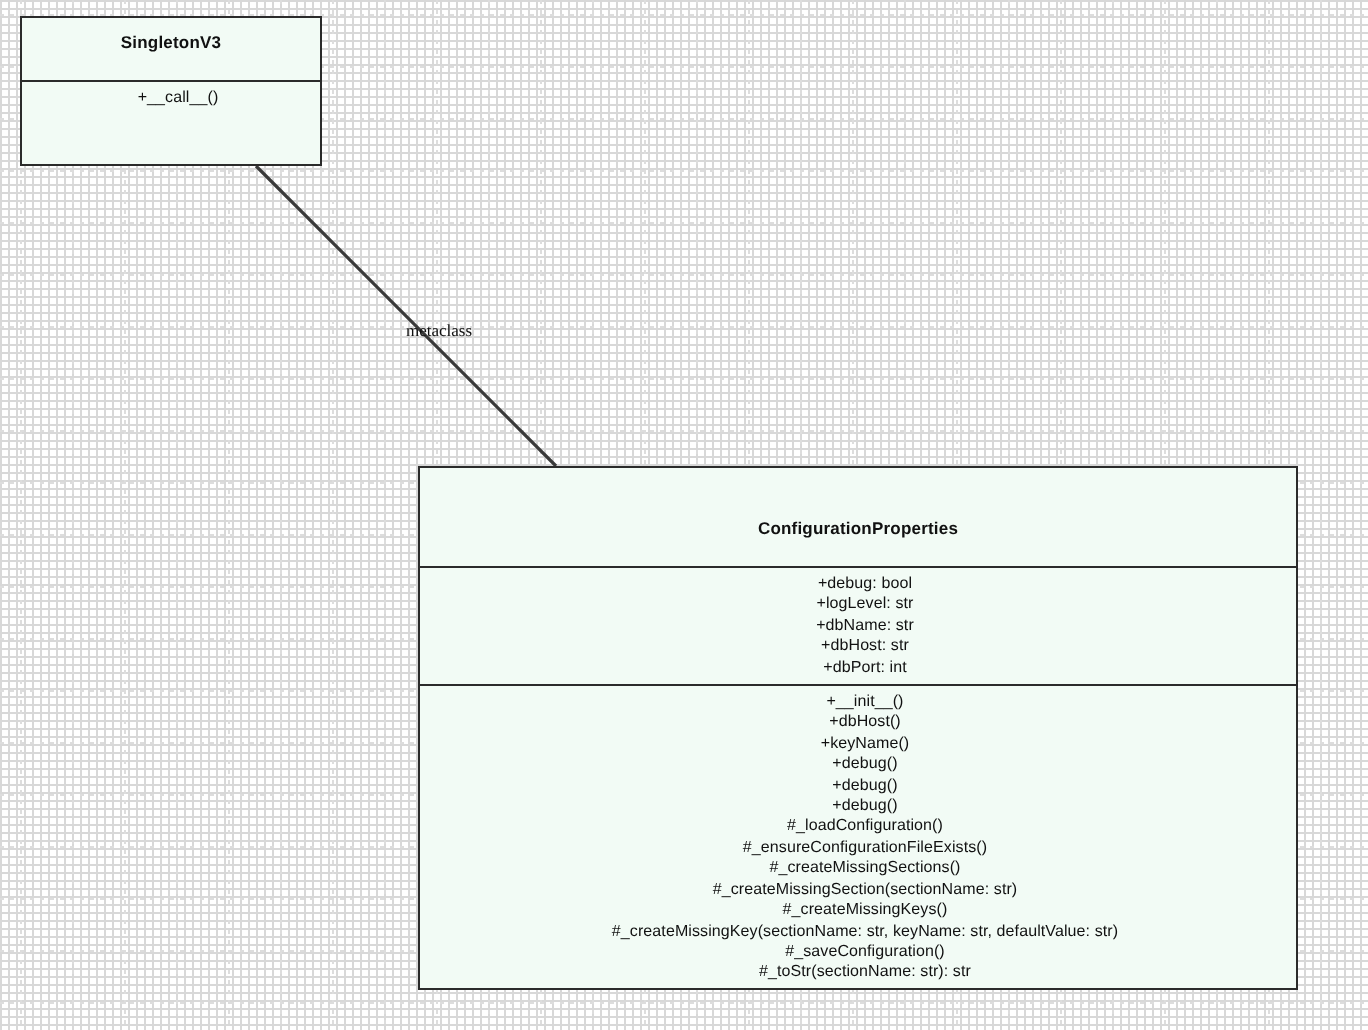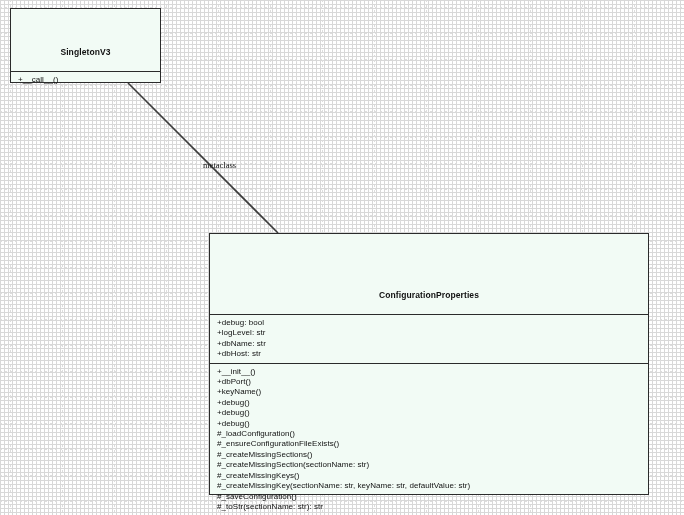--- a/index.html
+++ b/index.html
@@ -52,27 +52,27 @@
     border: 1.5px solid #2b2b2b;
     z-index: 5;
   }
   .uml-title {
     text-align: center;
     font-weight: bold;
     font-size: 8.5px;
     color: #111111;
     letter-spacing: 0.1px;
     padding-top: 7px;
-    margin-top: 31px;
   }
   .uml-divider {
     border-top: 1.5px solid #2b2b2b;
   }
   .uml-compartment {
     padding: 3px 0 3px 7px;
+    text-align: center;
   }
   .uml-member {
     font-size: 8px;
     line-height: 10.4px;
     color: #111111;
     white-space: nowrap;
     letter-spacing: 0.05px;
   }
 
   #class-singleton {
@@ -178,25 +178,26 @@
   </div>
 
   <div class="uml-class" id="class-config">
     <div class="uml-title">ConfigurationProperties</div>
     <div class="uml-divider"></div>
     <div class="uml-compartment">
       <div class="uml-member">+debug: bool</div>
       <div class="uml-member">+logLevel: str</div>
       <div class="uml-member">+dbName: str</div>
       <div class="uml-member">+dbHost: str</div>
+      <div class="uml-member">+dbPort: int</div>
     </div>
     <div class="uml-divider"></div>
     <div class="uml-compartment">
       <div class="uml-member">+__init__()</div>
-      <div class="uml-member">+dbPort()</div>
+      <div class="uml-member">+dbHost()</div>
       <div class="uml-member">+keyName()</div>
       <div class="uml-member">+debug()</div>
       <div class="uml-member">+debug()</div>
       <div class="uml-member">+debug()</div>
       <div class="uml-member">#_loadConfiguration()</div>
       <div class="uml-member">#_ensureConfigurationFileExists()</div>
       <div class="uml-member">#_createMissingSections()</div>
       <div class="uml-member">#_createMissingSection(sectionName: str)</div>
       <div class="uml-member">#_createMissingKeys()</div>
       <div class="uml-member">#_createMissingKey(sectionName: str, keyName: str, defaultValue: str)</div>

